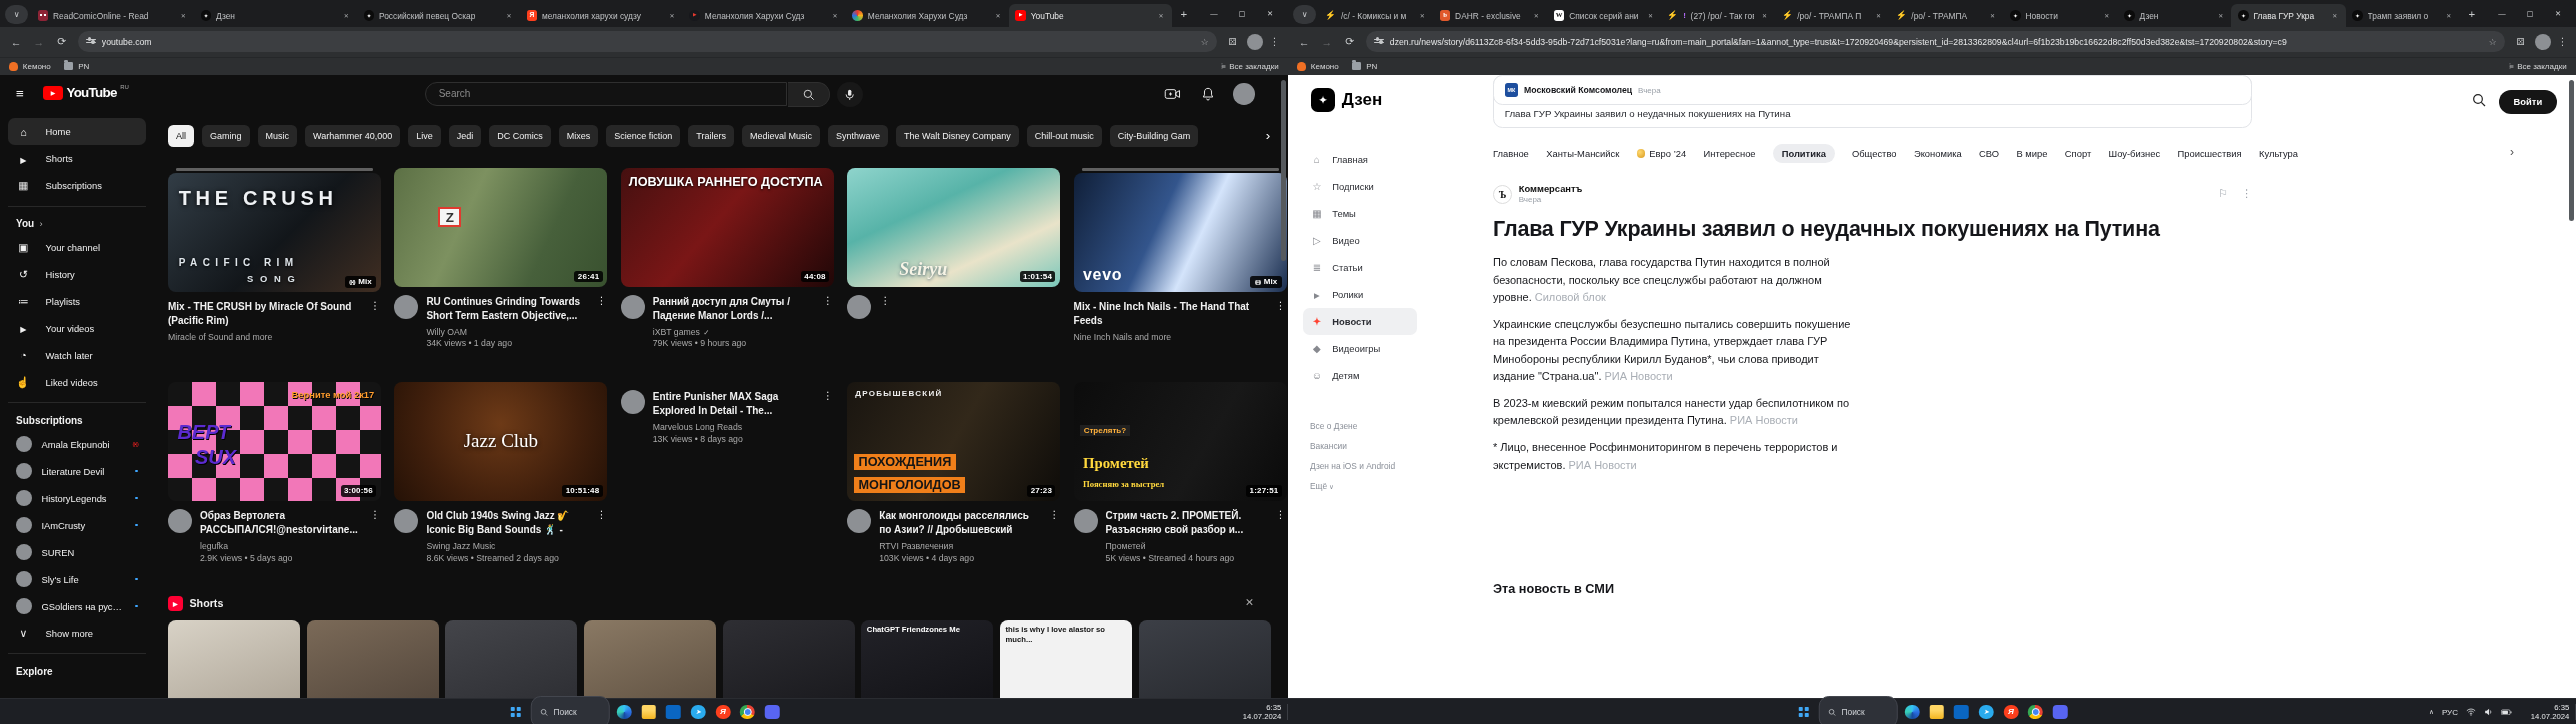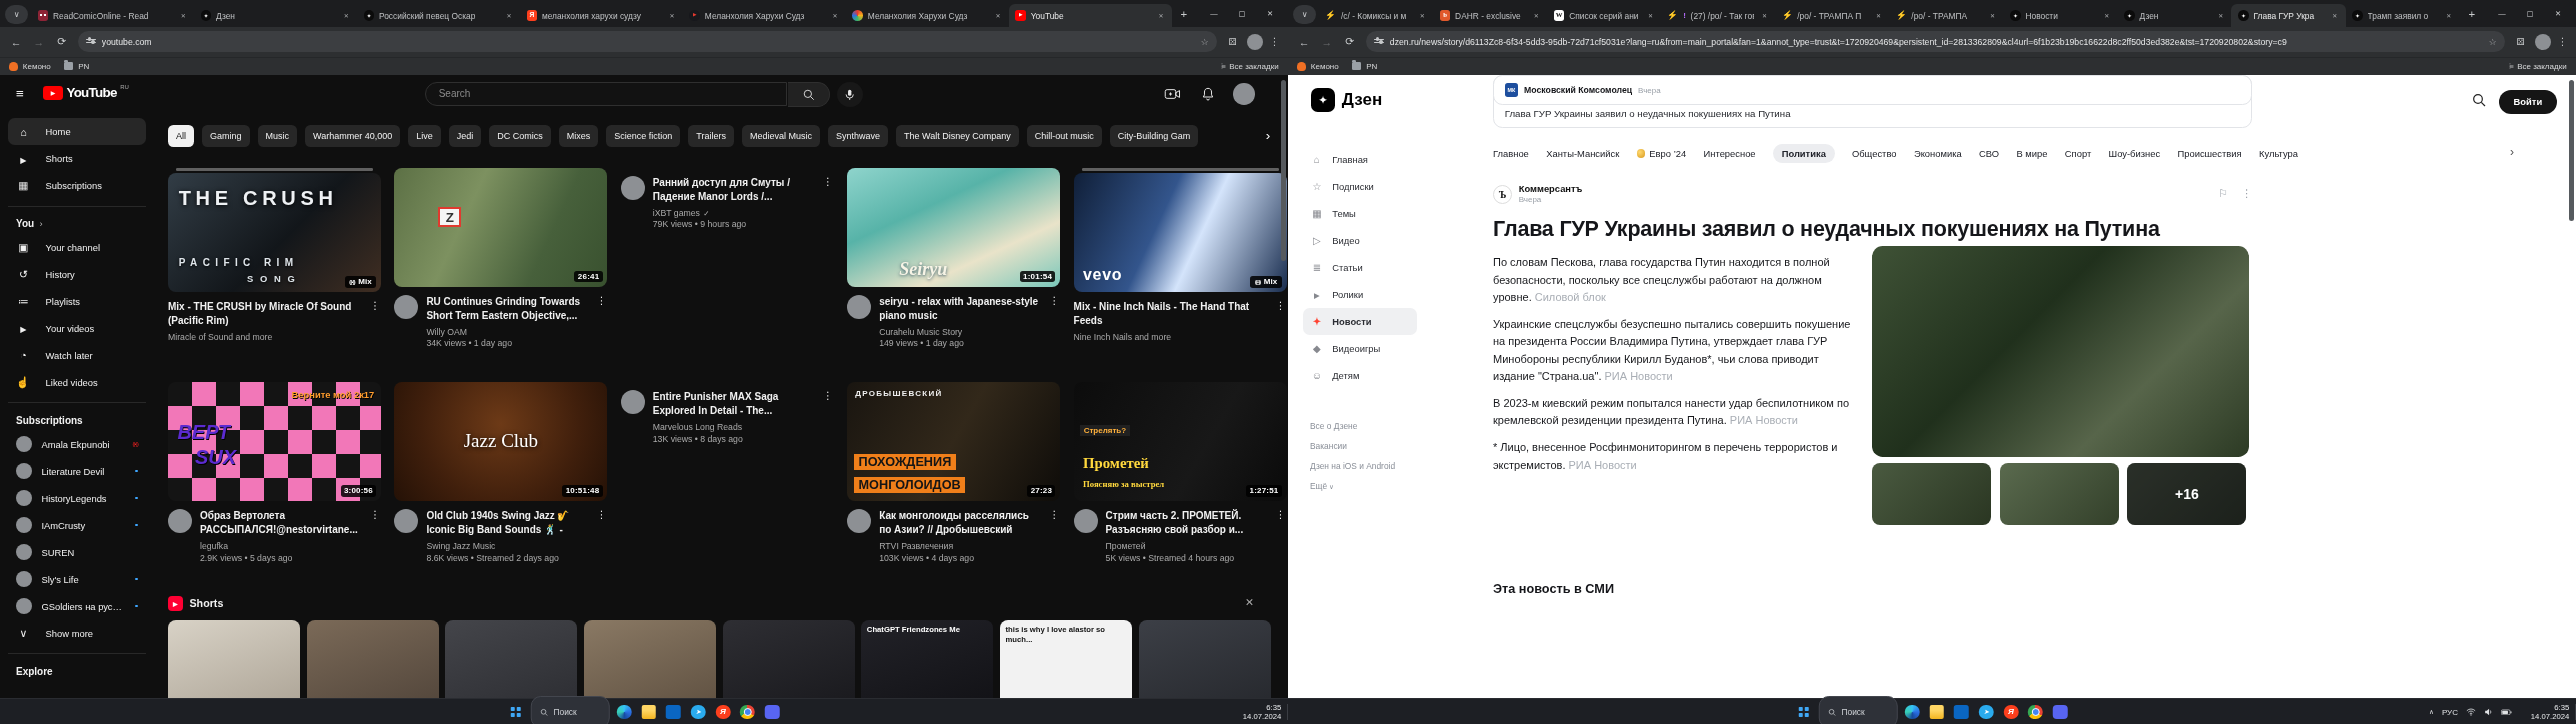--- a/index.html
+++ b/index.html
@@ -577,20 +577,26 @@
 
                 </div>
                 <div class="cmeta">34K views • 1 day ago</div>
               </div>
               <span class="ckebab">⋮</span>
             </div>
           </div>
 
           <div class="card">
 
+            <div class="thumb t-red" style="background: linear-gradient(130deg, rgb(69, 16, 16), rgb(122, 22, 22) 45%, rgb(32, 7, 7));">
+              <span class="tt1">ЛОВУШКА РАННЕГО ДОСТУПА</span>
+
+              <span class="dur">44:08</span>
+
+            </div>
             <div class="cbody">
               <span class="cav"></span>
               <div class="cinfo">
                 <div class="ctitle">Ранний доступ для Смуты / Падение Manor Lords /...</div>
                 <div class="cchan">
                   <span>iXBT games</span>
                   <span class="vcheck">✓</span>
                 </div>
                 <div class="cmeta">79K views • 9 hours ago</div>
               </div>
@@ -601,28 +607,20 @@
           <div class="card">
 
             <div class="thumb t-dragon" style="background: linear-gradient(155deg, rgb(143, 212, 204), rgb(87, 179, 168) 35%, rgb(233, 227, 201) 70%, rgb(121, 199, 186));">
               <span class="tt1">Seiryu</span>
 
               <span class="dur">1:01:54</span>
 
             </div>
             <div class="cbody">
               <span class="cav"></span>
-              <div class="cinfo">
-                <div class="ctitle">seiryu - relax with Japanese-style piano music</div>
-                <div class="cchan">
-                  <span>Curahelu Music Story</span>
-
-                </div>
-                <div class="cmeta">149 views • 1 day ago</div>
-              </div>
               <span class="ckebab">⋮</span>
             </div>
           </div>
 
           <div class="card">
             <div class="stackbar"></div>
             <div class="thumb t-vevo" style="background: linear-gradient(115deg, rgb(16, 31, 56), rgb(51, 85, 140) 40%, rgb(212, 228, 251) 58%, rgb(24, 44, 78));">
               <span class="tt1">vevo</span>
 
               <span class="mixb">Mix</span>
@@ -1120,36 +1118,20 @@
             <p><span>По словам Пескова, глава государства Путин находится в полной безопасности, поскольку все спецслужбы работают на должном уровне.</span> <span class="glink">Силовой блок</span></p>
 
             <p><span>Украинские спецслужбы безуспешно пытались совершить покушение на президента России Владимира Путина, утверждает глава ГУР Минобороны республики Кирилл Буданов*, чьи слова приводит издание "Страна.ua".</span> <span class="glink">РИА Новости</span></p>
 
             <p><span>В 2023-м киевский режим попытался нанести удар беспилотником по кремлевской резиденции президента Путина.</span> <span class="glink">РИА Новости</span></p>
 
             <p><span>* Лицо, внесенное Росфинмониторингом в перечень террористов и экстремистов.</span> <span class="glink">РИА Новости</span></p>
           </div>
         </div>
 
-        <div class="dz-photos">
-          <div class="dz-photo-big" id="dz-big-photo" style="background: linear-gradient(135deg, rgb(63, 82, 54), rgb(32, 48, 28) 40%, rgb(87, 101, 74) 70%, rgb(44, 58, 36));"></div>
-          <div class="dz-photo-row">
-            <div class="dz-photo-sm" style="background: linear-gradient(135deg, rgb(74, 90, 64), rgb(42, 54, 34));">
-              
-            </div>
-
-            <div class="dz-photo-sm" style="background: linear-gradient(135deg, rgb(90, 106, 78), rgb(51, 64, 42));">
-              
-            </div>
-
-            <div class="dz-photo-sm" style="background: linear-gradient(135deg, rgb(70, 80, 60), rgb(38, 46, 30));">
-              <span class="photo-badge">+16</span>
-            </div>
-          </div>
-        </div>
 
         <div class="dz-smi-h">Эта новость в СМИ</div>
         <div>
           <div class="smi-card">
             <div class="smi-head">
               <span class="lg-k">Ъ</span>
               <span class="smi-name">Коммерсантъ</span>
               <span class="smi-time">Вчера</span>
             </div>
             <div class="smi-title">Глава ГУР Украины заявил о неудачных покушениях на Путина</div>

